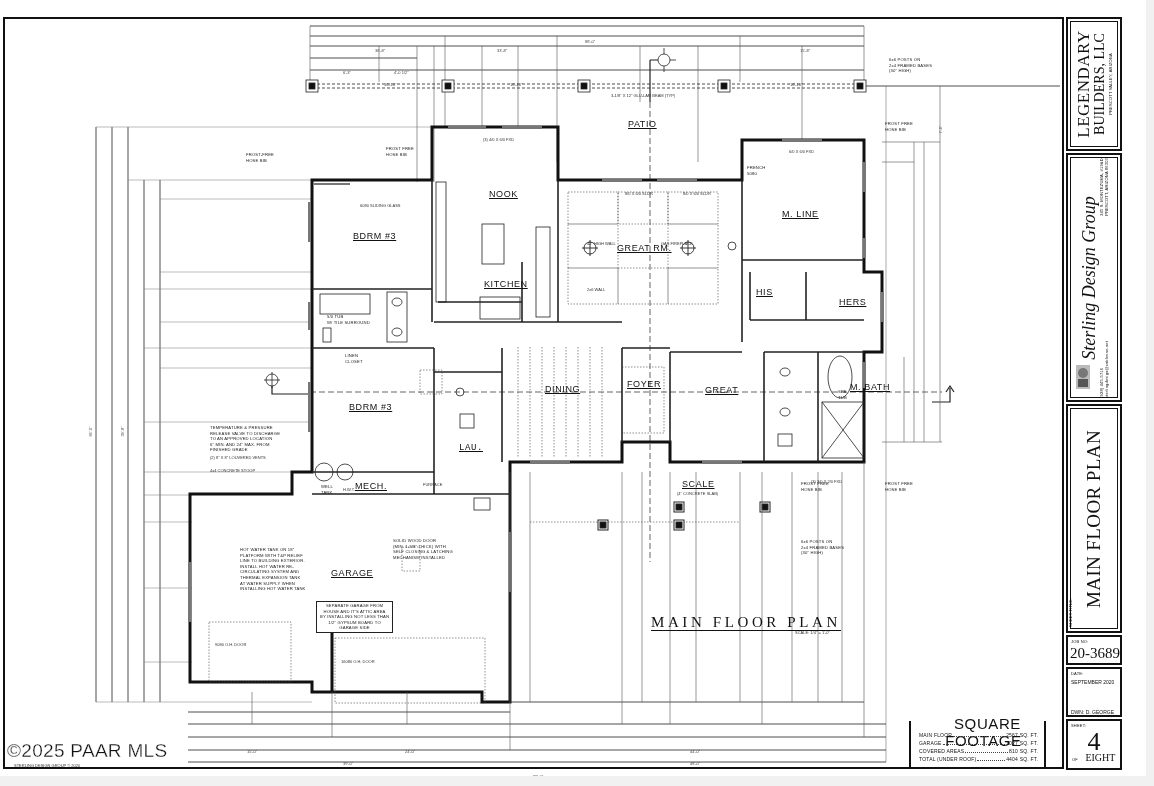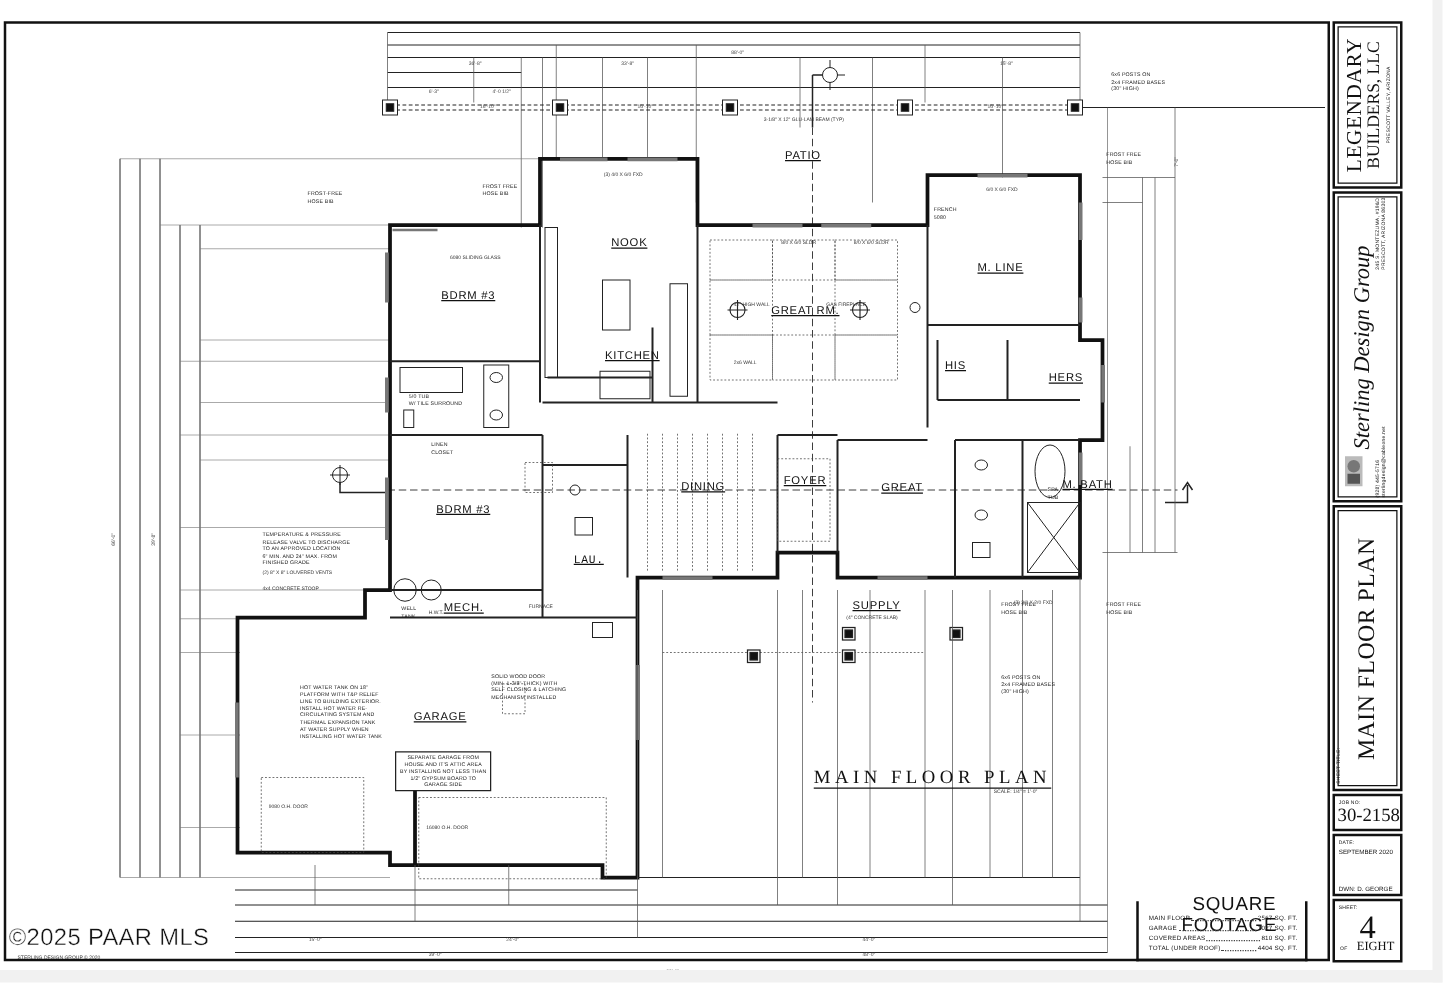--- a/index.html
+++ b/index.html
@@ -275,21 +275,21 @@
   <div class="room" style="left:834px;top:278px;">HERS</div>
   <div class="room" style="left:348px;top:212px;">BDRM #3</div>
   <div class="room" style="left:344px;top:383px;">BDRM #3</div>
   <div class="room" style="left:540px;top:365px;">DINING</div>
   <div class="room" style="left:622px;top:360px;">FOYER</div>
   <div class="room" style="left:700px;top:366px;">GREAT</div>
   <div class="room" style="left:797px;top:363px;padding-left:48px;">M. BATH</div>
   <div class="room" style="left:454px;top:424px;font-family:Liberation Mono, monospace;">LAU.</div>
   <div class="room" style="left:350px;top:462px;text-align:center;">MECH.</div>
   <div class="room" style="left:326px;top:549px;">GARAGE</div>
-  <div class="room" style="left:677px;top:460px;">SUPPLY</div>
+  <div class="room" style="left:677px;top:460px;">SCALE</div>
   <div class="lbl" style="left:672px;top:472px;">(4" CONCRETE SLAB)</div>
 
   <div class="note" style="left:884px;top:38px;">6x6 POSTS ON
 2x4 FRAMED BASES
 (30" HIGH)</div>
   <div class="note" style="left:241px;top:133px;">FROST-FREE
 HOSE BIB</div>
   <div class="note" style="left:381px;top:127px;">FROST FREE
 HOSE BIB</div>
   <div class="note" style="left:880px;top:102px;">FROST FREE
@@ -431,21 +431,21 @@
       </div>
     </div>
   </div>
   <div class="tbox" style="top:387px;height:229px;">
     <div class="inner"></div>
     <div class="tiny" style="position:absolute;left:5px;bottom:4px;transform:rotate(-90deg);transform-origin:left bottom;">SHEET TITLE:</div>
     <div class="vtext serif" style="font-size:19px;letter-spacing:.4px;">MAIN FLOOR PLAN</div>
   </div>
   <div class="tbox" style="top:618px;height:30px;">
     <div class="tiny" style="position:absolute;left:3px;top:2px;">JOB NO:</div>
-    <div class="serif" style="position:absolute;left:2px;top:8px;font-size:15px;">30-2158</div>
+    <div class="serif" style="position:absolute;left:2px;top:8px;font-size:15px;">20-3689</div>
   </div>
   <div class="tbox" style="top:650px;height:50px;">
     <div class="tiny" style="position:absolute;left:3px;top:2px;">DATE:</div>
     <div style="position:absolute;left:3px;top:10px;font-size:5px;">SEPTEMBER 2020</div>
     <div style="position:absolute;left:3px;top:40px;font-size:5px;">DWN: D. GEORGE</div>
   </div>
   <div class="tbox" style="top:702px;height:51px;">
     <div class="tiny" style="position:absolute;left:3px;top:2px;">SHEET:</div>
     <div class="serif" style="position:absolute;left:0;right:0;top:6px;text-align:center;font-size:26px;">4</div>
     <div style="position:absolute;left:4px;bottom:3px;white-space:nowrap;">

